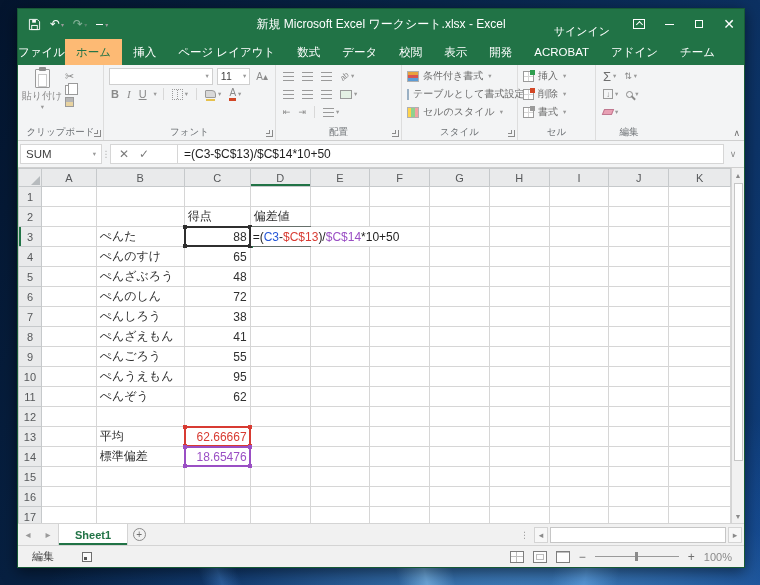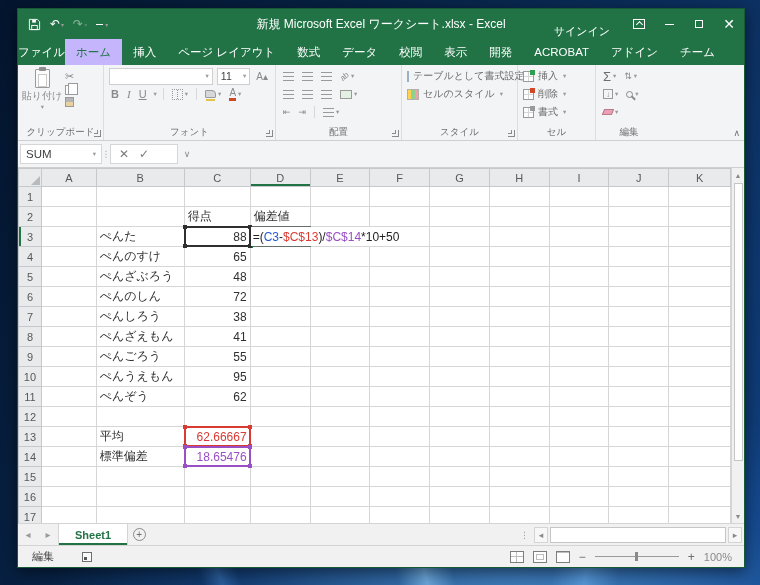--- a/index.html
+++ b/index.html
@@ -32,21 +32,21 @@
   .ic-min { width:9px; border-top:1px solid #fff; display:inline-block; }
   .ic-max { width:8px; height:8px; border:1px solid #fff; display:inline-block; }
   .ic-close { font-size:14px; line-height:1; }
   .ic-ribopt { width:12px; height:10px; border:1px solid #fff; position:relative; display:inline-block; }
   .ic-ribopt::after { content:""; position:absolute; left:3px; top:2px; width:4px; height:4px; border-left:1px solid #fff; border-top:1px solid #fff; transform:rotate(45deg); }
 
   
   .tabrow { height:26px; background:#217346; display:flex; align-items:stretch; color:#fff; font-size:11.5px; flex:0 0 auto; }
   .rtab { padding:0 11px; display:flex; align-items:center; white-space:nowrap; }
   .rtab.file { padding:0 0;text-align:center; }
-  .rtab.active { background:#c4b5fd; color:#217346; }
+  .rtab.active { background:#fdba74; color:#217346; }
   .tabspacer { margin-left:auto; }
   .tellme, .sharebtn { display:flex; align-items:center; gap:4px; padding:0 10px; white-space:nowrap; }
 
   
   .ribbon { height:76px; background:#f3f4f5; border-bottom:1px solid #cfcfcf; display:flex; flex:0 0 auto; position:relative; font-size:10px; color:#7c7c7c; }
   .rgroup { position:relative; border-right:1px solid #dddddd; display:flex; flex-direction:column; flex:0 0 auto; }
   .gbody { flex:1 1 auto; display:flex; flex-direction:column; padding:2px 3px 0 3px; }
   .glabel { height:15px; font-size:9.5px; color:#6e7276; text-align:center; line-height:14px; white-space:nowrap; }
   .launch { position:absolute; right:2px; bottom:3px; width:7px; height:7px; border-right:1px solid #8a8a8a; border-bottom:1px solid #8a8a8a; }
   .launch::before { content:""; position:absolute; right:2px; bottom:2px; width:3px; height:3px; border-right:1px solid #8a8a8a; border-bottom:1px solid #8a8a8a; }
@@ -343,20 +343,25 @@
           </div>
         </div>
         <div class="glabel">配置</div>
         <span class="launch"></span>
       </div>
 
 
       <div class="rgroup" style="width:116px">
         <div class="gbody">
           <div class="grow">
+            <span class="ic-cf"></span>
+            <span class="stylelabel">条件付き書式</span>
+              <span class="dd">▾</span>
+          </div>
+          <div class="grow">
             <span class="ic-ft"></span>
             <span class="stylelabel">テーブルとして書式設定</span>
               <span class="dd">▾</span>
           </div>
           <div class="grow">
             <span class="ic-cs"></span>
             <span class="stylelabel">セルのスタイル</span>
               <span class="dd">▾</span>
           </div>
         </div>
@@ -427,20 +432,23 @@
       <div class="namebox">
           <span>SUM</span>
           <span class="dd">▾</span>
         </div>
       <div class="fsplit">⋮</div>
       <div class="fbtns">
         <span class="fb">✕</span>
         <span class="fb ok">✓</span>
         <span class="fb fx">fx</span>
       </div>
+      <div class="finput">
+          <span>=(C3-$C$13)/$C$14*10+50</span>
+        </div>
       <span class="fexpand">∨</span>
     </div>
 
     <div class="gridwrap">
       <div class="gridpane" id="gridpane">
           <table class="sheet">
             <colgroup>
               <col style="width:23px">
               <col style="width:55px">
               <col style="width:88px">

